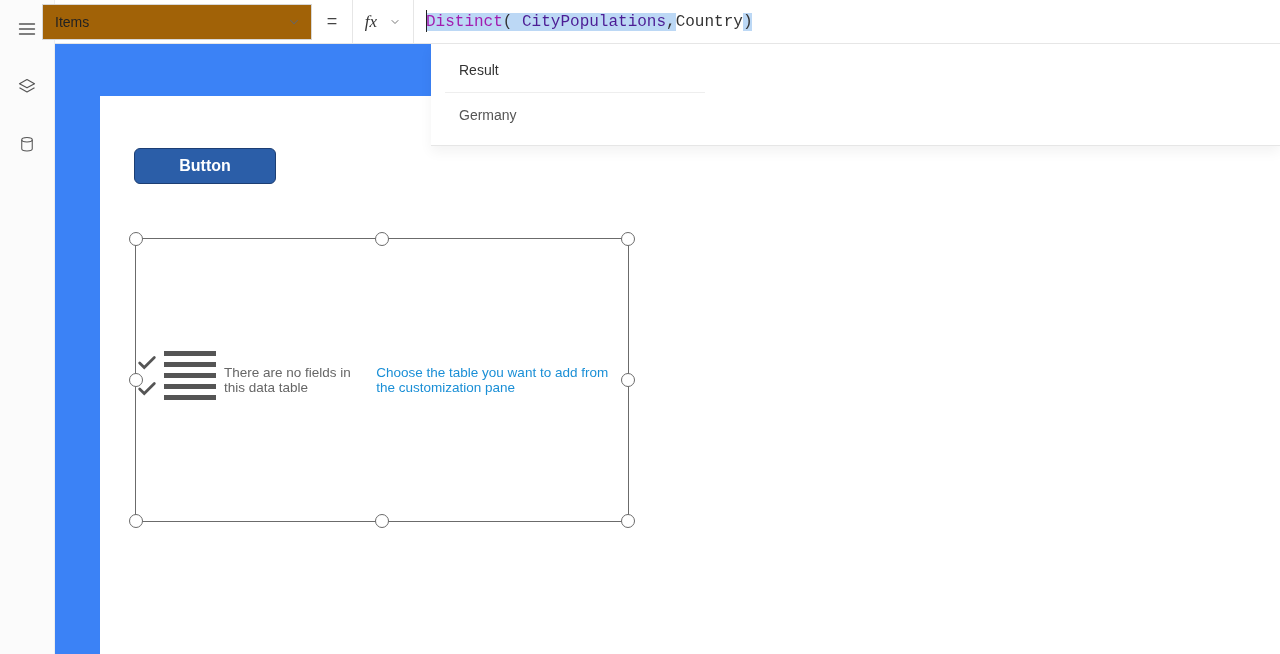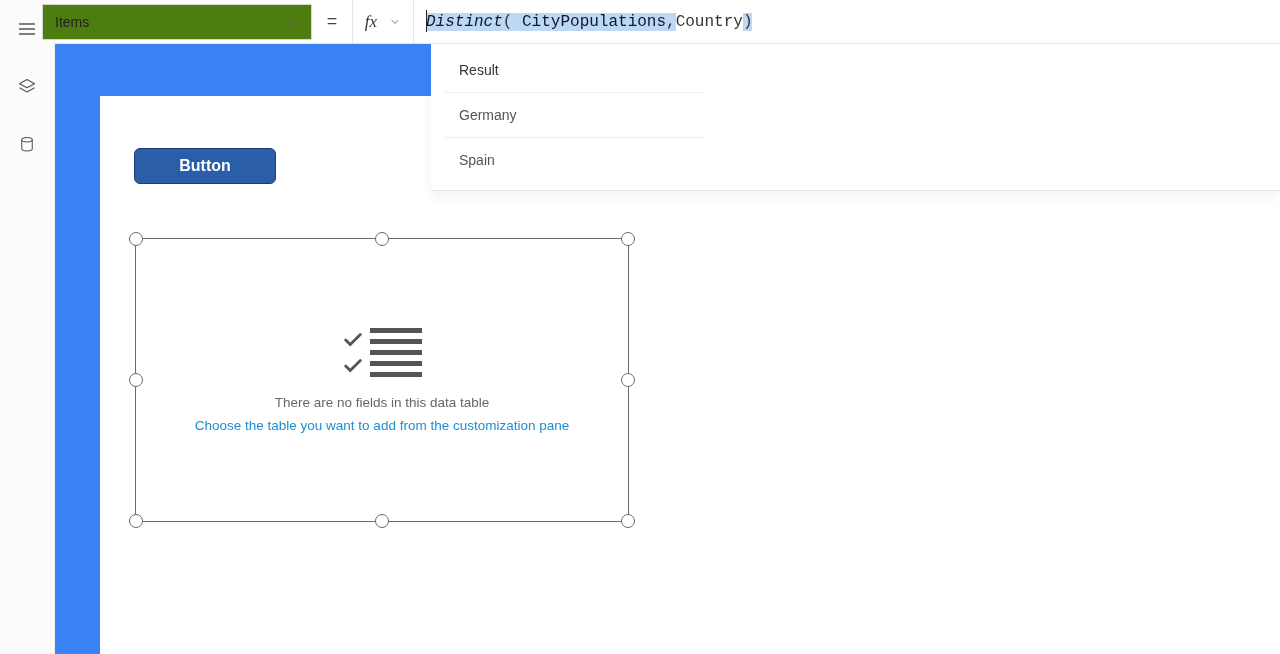--- a/index.html
+++ b/index.html
@@ -30,21 +30,21 @@
     border-bottom: 1px solid #e6e6e6;
     background: #fff;
     position: relative;
     z-index: 10;
   }
   .propbox {
     margin-left: -13px;
     width: 270px;
     height: 36px;
     border: 1px solid #d7d7d7;
-    background: #4d7c0f;
+    background: #a16207;
     display: flex;
     align-items: center;
     justify-content: space-between;
     padding: 0 10px 0 12px;
     font-size: 14px;
     color: #222;
   }
   .propbox .chev { color: #666; }
   .eq {
     width: 40px;
@@ -76,22 +76,22 @@
   }
   .hl { background: #bcd8f5; }
   .formula .cursor {
     position: absolute;
     left: 12px;
     top: 10px;
     width: 1px;
     height: 22px;
     background: #222;
   }
-  .tok-fn { color: #0f172a; font-style: italic; }
-  .tok-id { color: #0f172a; }
+  .tok-fn { color: #a21caf; }
+  .tok-id { color: #4c1d95; }
   .tok-plain { color: #333; }
 
   
   .ipanel {
     position: absolute;
     left: 376px;
     top: 44px;
     right: 0;
     background: #fff;
     border-bottom: 1px solid #e6e6e6;
@@ -174,21 +174,21 @@
     top: 142px;
     width: 494px;
     height: 284px;
     border: 1px solid #6b6b6b;
     background: #fff;
   }
   .dt-inner {
     position: absolute;
     inset: 0;
     display: flex;
-    flex-direction: column;
+    flex-direction: row;
     align-items: center;
     justify-content: center;
     gap: 8px;
   }
   .dt-iconwrap { display:flex; align-items:center; gap:8px; margin-bottom:10px; }
   .dt-checks { display:flex; flex-direction:column; gap:6px; }
   .dt-lines { display:flex; flex-direction:column; gap:6px; }
   .dt-line { width:52px; height:5px; background:#555; }
   .dt-check { width:20px; height:20px; color:#555; }
   .dt-msg1 { font-size: 13.5px; color: #666; }
@@ -266,21 +266,20 @@
         <span class="hl"><span class="tok-fn">Distinct</span><span class="tok-plain">( </span><span class="tok-id">CityPopulations</span><span class="tok-plain">, </span></span>
           <span class="tok-plain">Country</span>
           <span class="hl"><span class="tok-plain"> </span><span class="tok-plain">)</span></span>
       </div>
     </div>
 
     <div class="ipanel">
       <div class="reslist">
         <div class="resitem header">Result</div>
         <div class="resitem">Germany</div>
-        <div class="resitem">Spain</div>
       </div>
     </div>
 
     <div class="canvas-wrap">
       <div class="screen">
 
         <div class="pa-button">
           <span>Button</span>
         </div>
 

